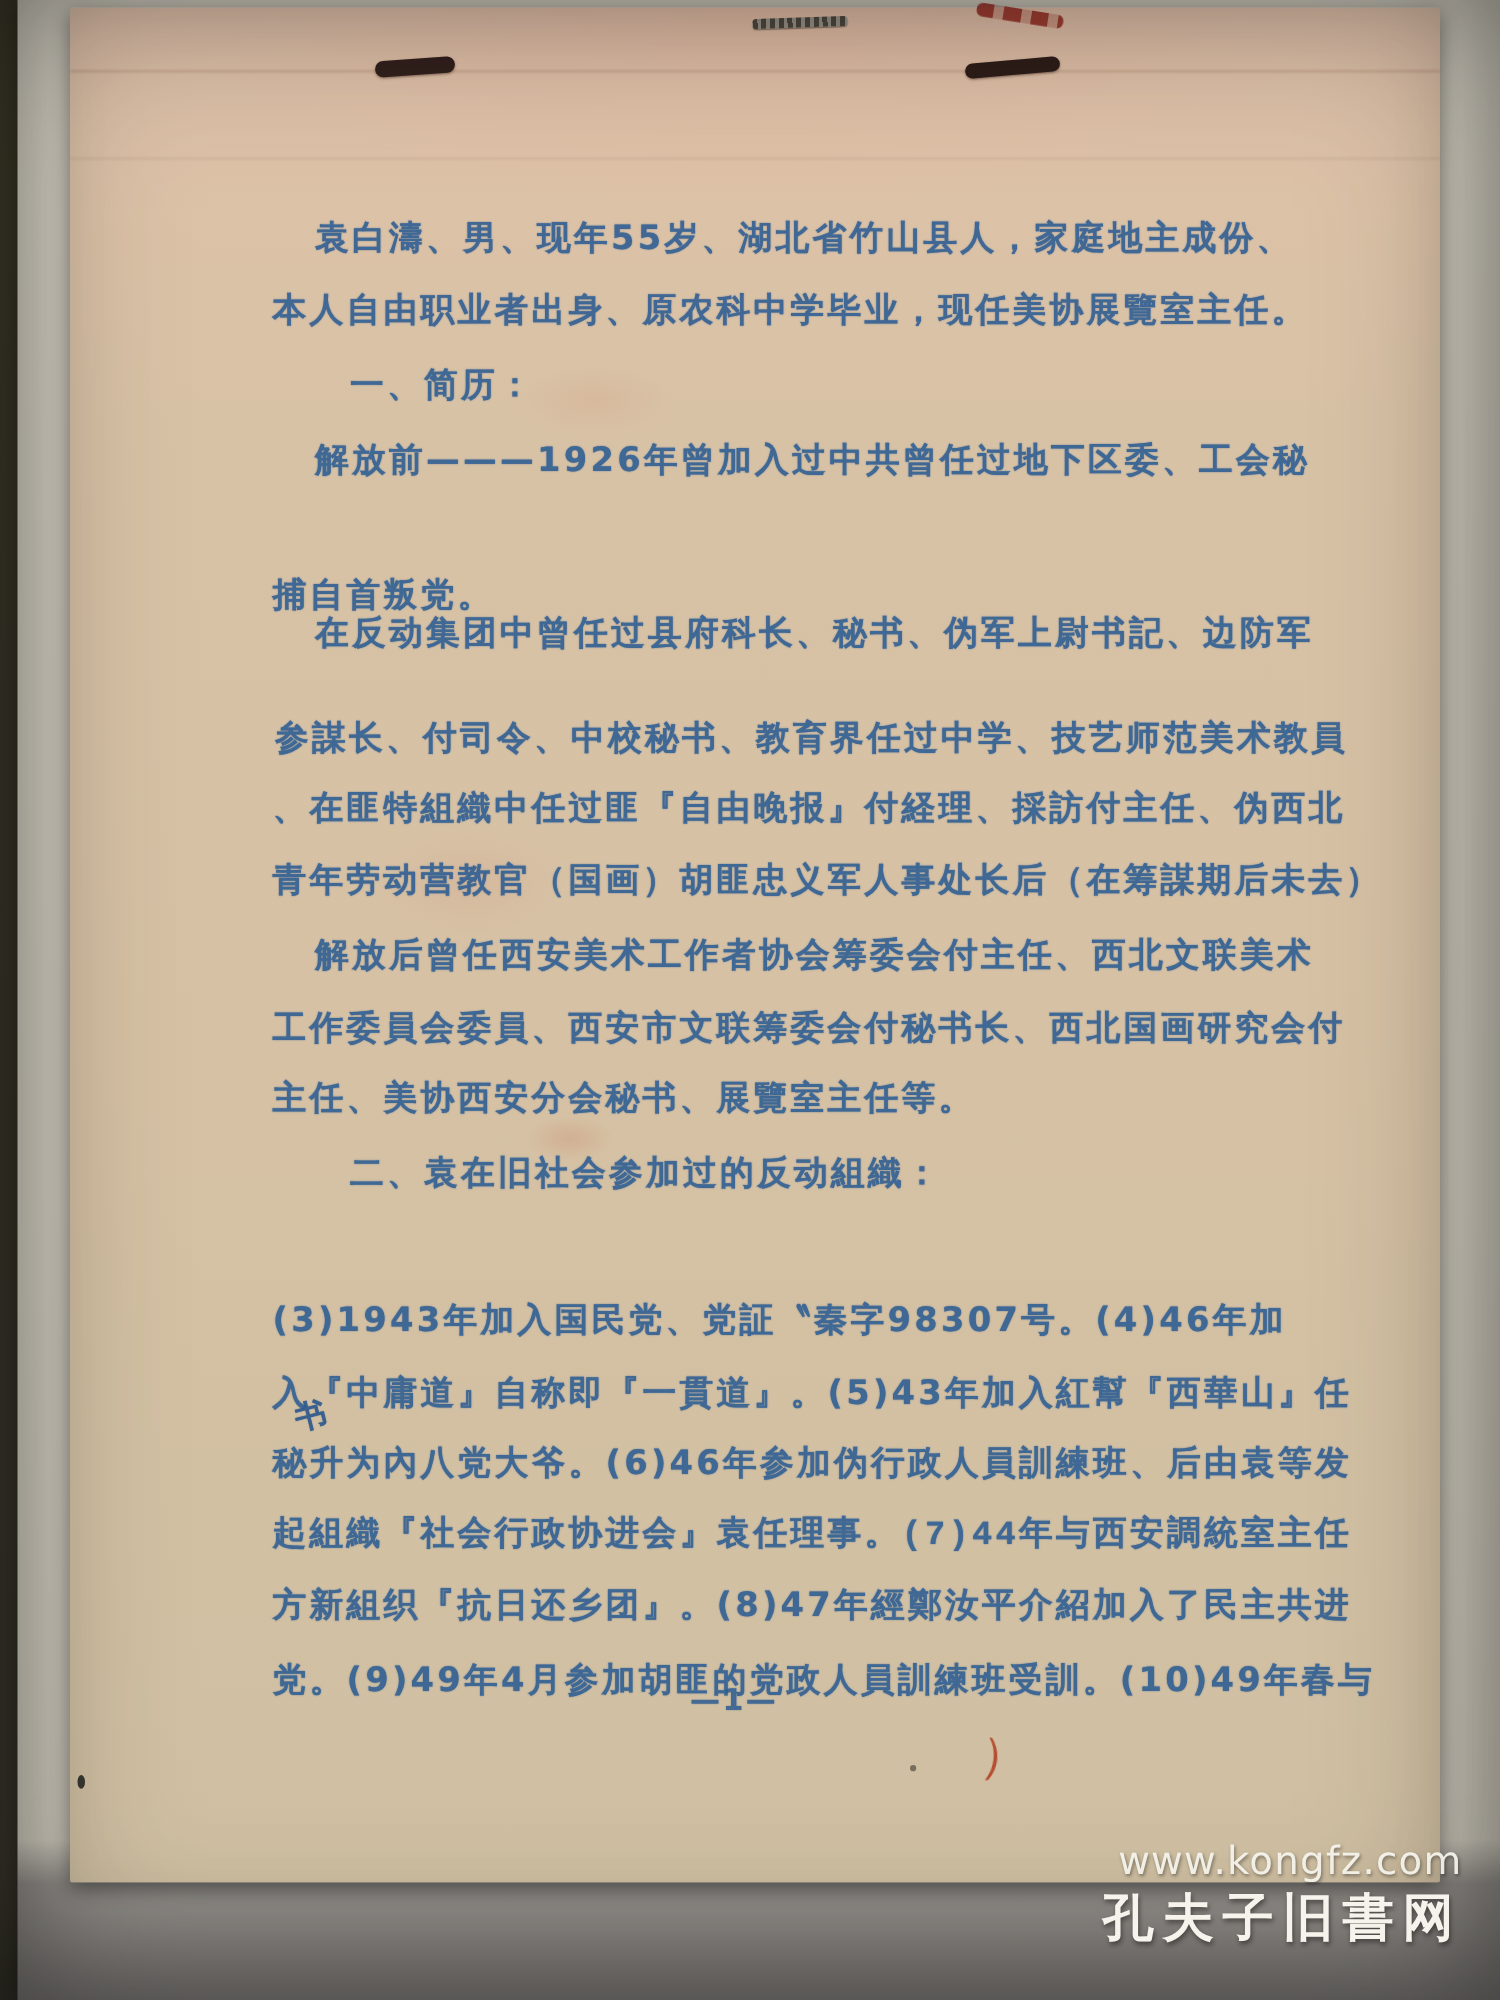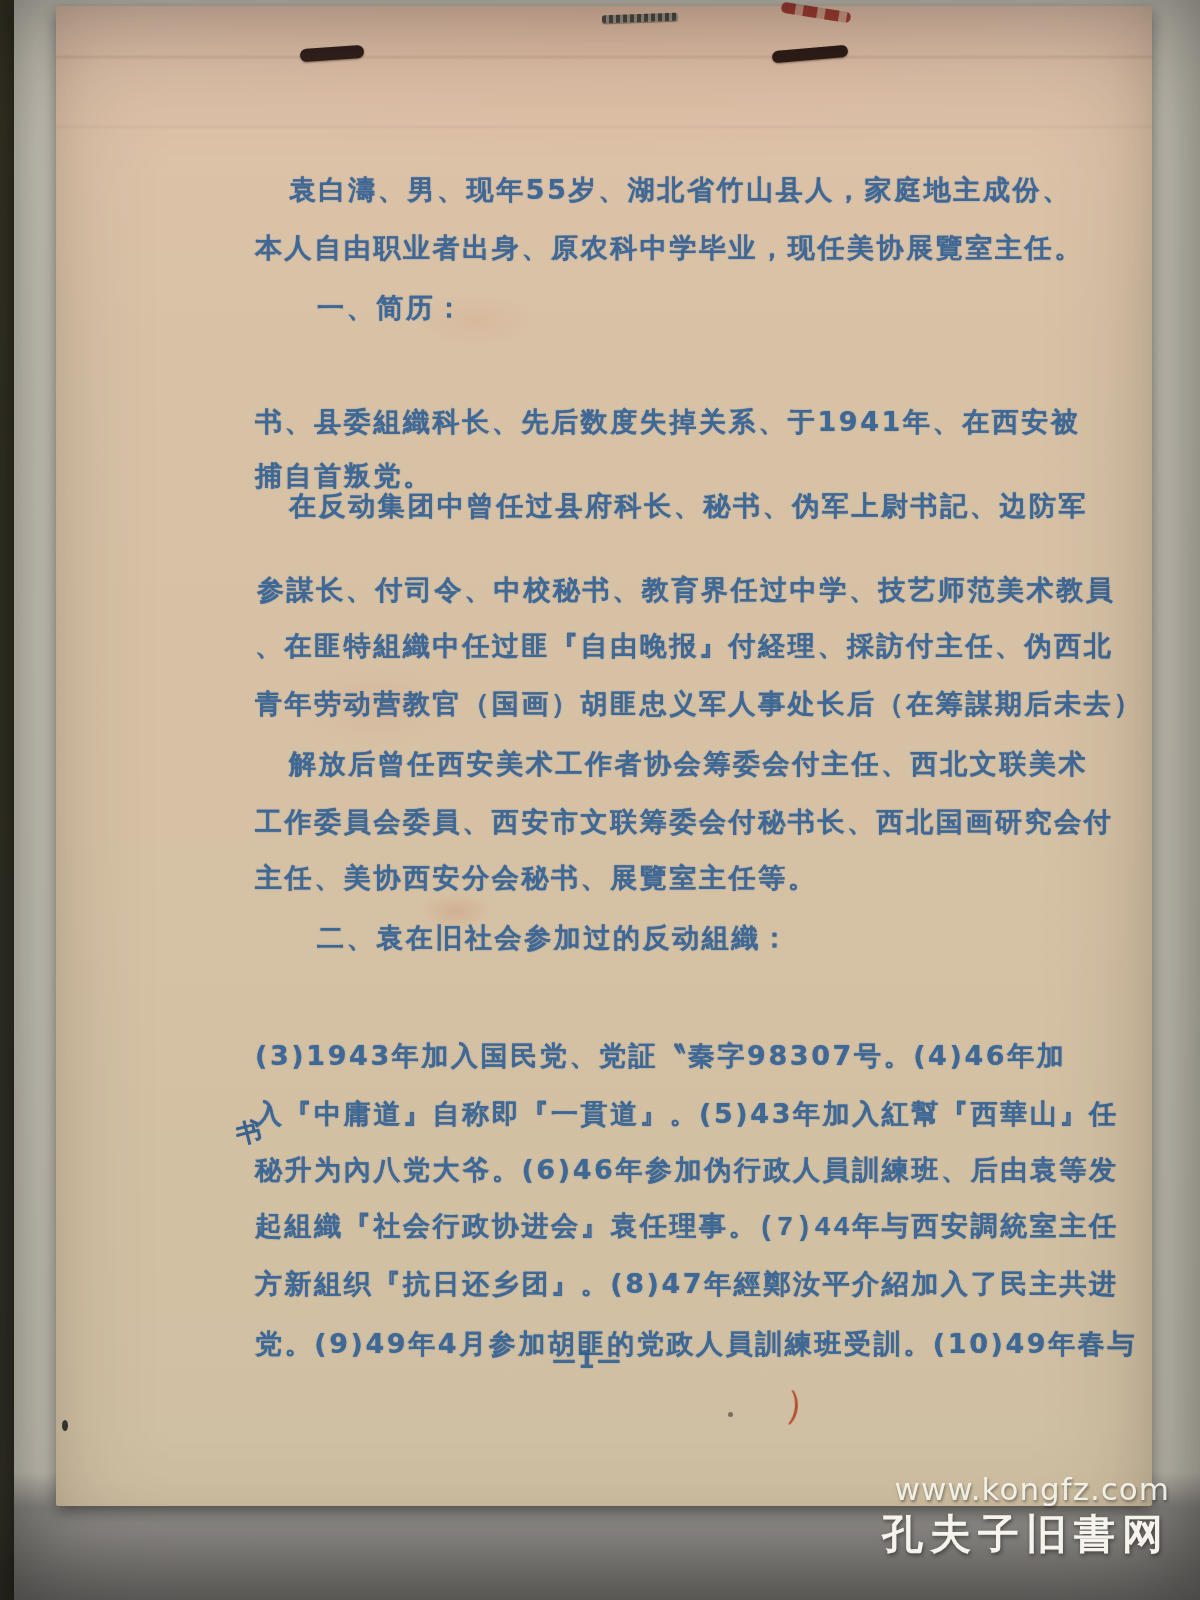--- a/index.html
+++ b/index.html
@@ -34,21 +34,21 @@
   .staple{position:absolute;border-radius:7px;}
   #staple-left{left:300px;top:47px;width:64px;height:13px;background:#33211d;transform:rotate(-4deg);box-shadow:0 1px 2px rgba(60,30,20,0.5);}
   #staple-right{left:772px;top:48px;width:76px;height:12px;background:#2f1e1a;transform:rotate(-5deg);box-shadow:0 1px 2px rgba(60,30,20,0.5);}
   #staple-pin{left:602px;top:14px;width:76px;height:8px;transform:rotate(-2deg);border-radius:3px;
     background:repeating-linear-gradient(90deg,#4f4a40 0 4px,#9a948a 4px 7px);box-shadow:0 1px 1px rgba(0,0,0,0.4);}
   #red-streak{left:781px;top:7px;width:70px;height:11px;transform:rotate(9deg);border-radius:5px;
     background:repeating-linear-gradient(90deg,rgba(150,40,30,0.85) 0 14px,rgba(150,40,30,0.25) 14px 22px);
     filter:blur(0.6px);}
   .speck{position:absolute;background:#3a3833;border-radius:50%;}
   
-  #text-layer{position:absolute;left:0;top:0;width:1044px;height:1600px;z-index:5;margin-left:37px;}
+  #text-layer{position:absolute;left:0;top:0;width:1044px;height:1600px;z-index:5;}
   .tline{
     position:absolute;white-space:nowrap;
     font-size:27px;font-weight:bold;letter-spacing:2.6px;
     color:#2c5c92;opacity:0.88;
     text-shadow:0 0 1.3px rgba(44,92,146,0.85);
     filter:blur(0.25px);
   }
   #page-footer{
     position:absolute;left:552px;top:1346px;z-index:5;
     font-size:24px;font-weight:bold;letter-spacing:2px;color:#2c5c92;opacity:0.85;
@@ -90,21 +90,21 @@
   <div id="staple-right" class="staple"></div>
   <div id="staple-pin" class="staple"></div>
   <div id="red-streak" class="staple"></div>
   <div class="speck" style="left:62px;top:1420px;width:6px;height:11px;"></div>
   <div class="speck" style="left:728px;top:1412px;width:5px;height:5px;opacity:0.6;"></div>
 
   <div id="text-layer">
       <div class="tline" style="top: 172px; left: 252px;">袁白濤、男、现年55岁、湖北省竹山县人，家庭地主成份、</div>
       <div class="tline" style="top: 230px; left: 218px;">本人自由职业者出身、原农科中学毕业，现任美协展覽室主任。</div>
       <div class="tline" style="top: 290px; left: 280px;">一、简历：</div>
-      <div class="tline" style="top: 404px; left: 218px;">书、县委組織科长、先后数度失掉关系、于1941年、在西安被</div>
+      <div class="tline" style="top: 350px; left: 252px;">解放前———1926年曾加入过中共曾任过地下区委、工会秘</div>
       <div class="tline" style="top: 458px; left: 218px;">捕自首叛党。</div>
       <div class="tline" style="top: 488px; left: 252px;">在反动集团中曾任过县府科长、秘书、伪军上尉书記、边防军</div>
       <div class="tline" style="top: 572px; left: 220px;">参謀长、付司令、中校秘书、教育界任过中学、技艺师范美术教員</div>
       <div class="tline" style="top: 628px; left: 218px;">、在匪特組織中任过匪『自由晚报』付経理、採訪付主任、伪西北</div>
       <div class="tline" style="top: 686px; left: 218px;">青年劳动营教官（国画）胡匪忠义军人事处长后（在筹謀期后未去）</div>
       <div class="tline" style="top: 746px; left: 252px;">解放后曾任西安美术工作者协会筹委会付主任、西北文联美术</div>
       <div class="tline" style="top: 804px; left: 218px;">工作委員会委員、西安市文联筹委会付秘书长、西北国画研究会付</div>
       <div class="tline" style="top: 920px; left: 280px;">二、袁在旧社会参加过的反动組織：</div>
       <div class="tline" style="top: 860px; left: 218px;">主任、美协西安分会秘书、展覽室主任等。</div>
       <div class="tline" style="top: 1038px; left: 218px;">(3)1943年加入国民党、党証〝秦字98307号。(4)46年加</div>

